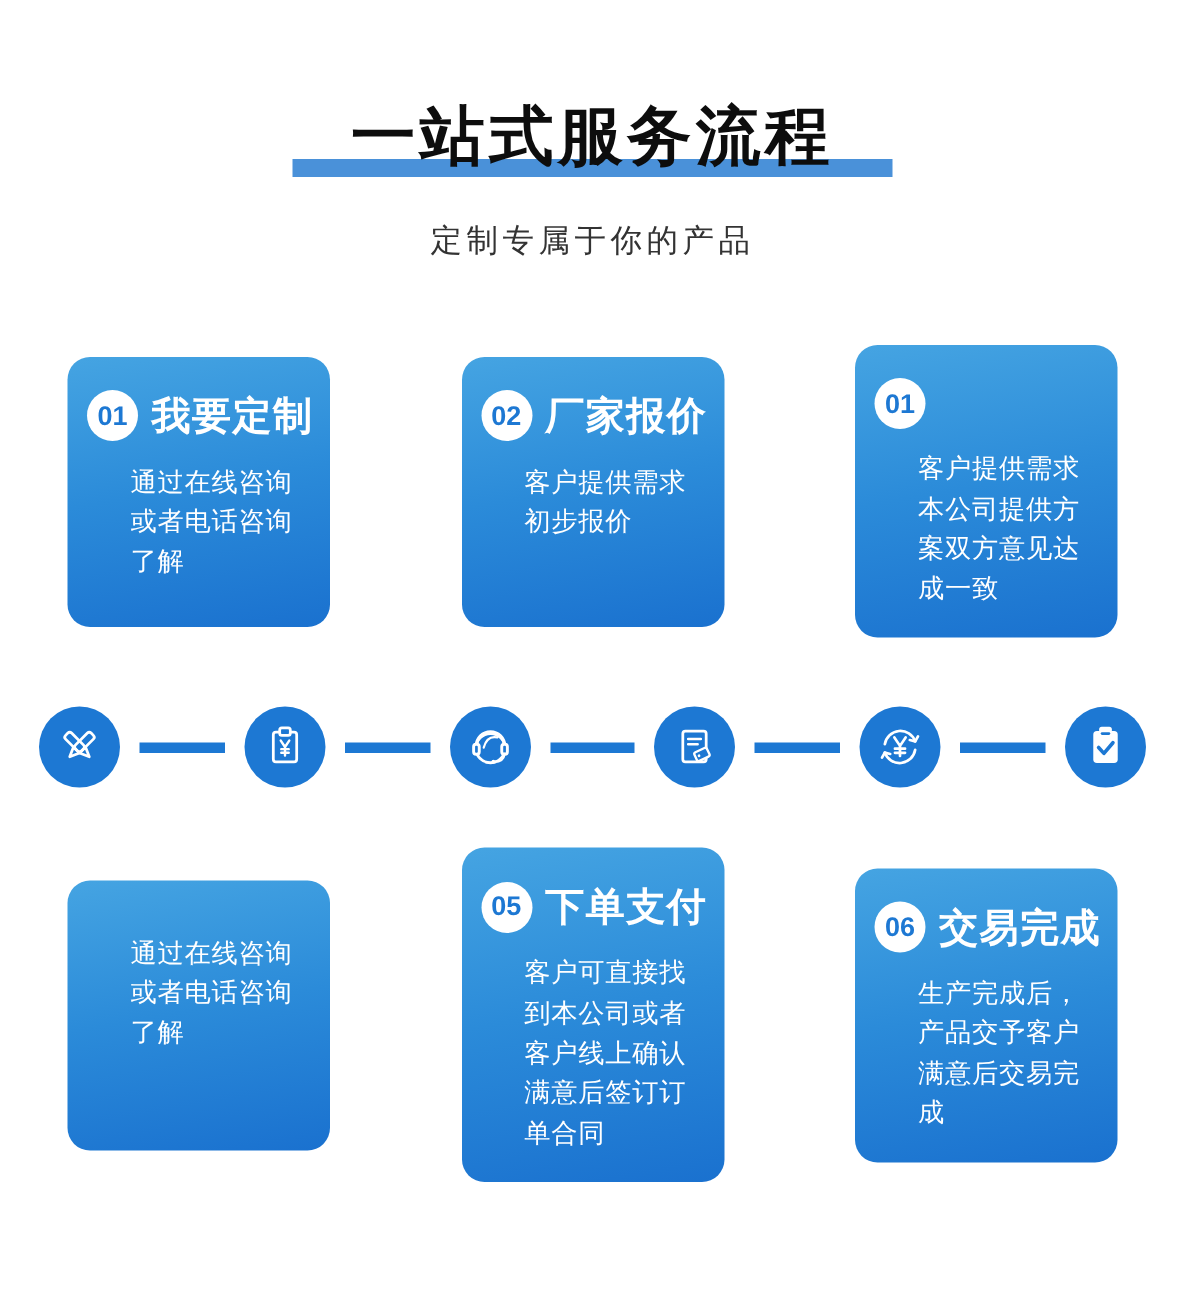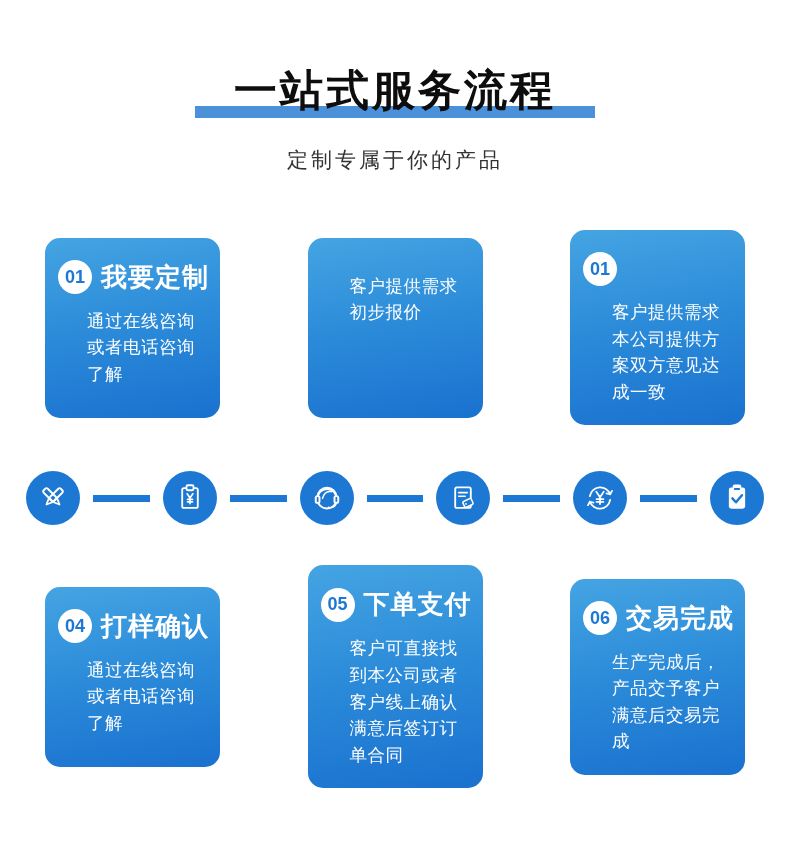--- a/index.html
+++ b/index.html
@@ -51,20 +51,24 @@
 
   <div class="cards-row row-1">
     <div class="card">
       <div class="card-head">
         <div class="badge">01</div>
         <div class="card-title">我要定制</div>
       </div>
       <div class="card-desc">通过在线咨询或者电话咨询了解</div>
     </div>
     <div class="card">
+      <div class="card-head">
+        <div class="badge">02</div>
+        <div class="card-title">厂家报价</div>
+      </div>
       <div class="card-desc">客户提供需求初步报价</div>
     </div>
     <div class="card">
       <div class="card-head">
         <div class="badge">01</div>
       </div>
       <div class="card-desc">客户提供需求本公司提供方案双方意见达成一致</div>
     </div>
   </div>
 
@@ -140,24 +144,20 @@
         <rect x="12.5" y="9" width="23" height="30" rx="3.5" fill="#ffffff"></rect>
         <rect x="19.5" y="10" width="9" height="2.6" rx="1.3" fill="#1d78d3"></rect>
         <path d="M17.5,24.5 l5,5.5 l8.5,-10" stroke="#1d78d3" stroke-width="3.4" stroke-linecap="round" stroke-linejoin="round" fill="none"></path>
       </svg>
     </div>
 
   </div>
 
   <div class="cards-row row-2">
     <div class="card">
-      <div class="card-head">
-        <div class="badge">04</div>
-        <div class="card-title">打样确认</div>
-      </div>
       <div class="card-desc">通过在线咨询或者电话咨询了解</div>
     </div>
     <div class="card">
       <div class="card-head">
         <div class="badge">05</div>
         <div class="card-title">下单支付</div>
       </div>
       <div class="card-desc">客户可直接找到本公司或者客户线上确认满意后签订订单合同</div>
     </div>
     <div class="card">

